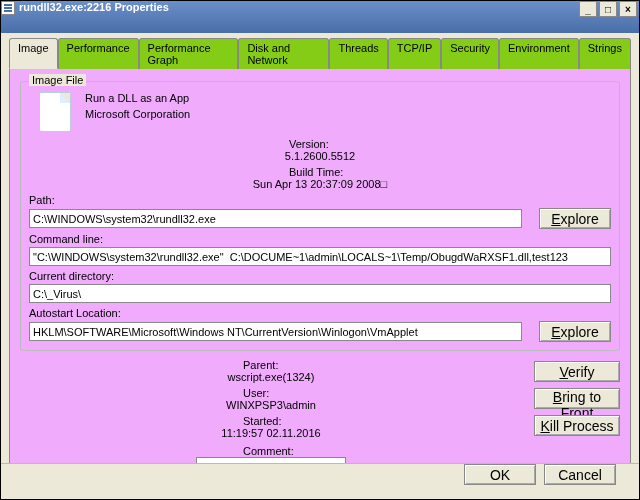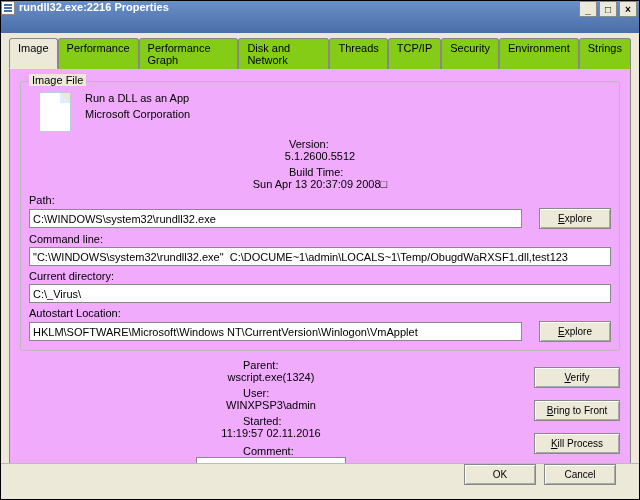--- a/index.html
+++ b/index.html
@@ -141,41 +141,41 @@
   }
   .readonly {
     background: #fff;
   }
   .btn {
     min-width: 72px;
     height: 21px;
     border: 1px solid #888;
     background: #ece9d8;
     font-family: Tahoma, sans-serif;
-    font-size: 10px;
+    font-size: 14px;
     cursor: default;
     text-align: center;
     padding: 0 4px;
     box-shadow: inset 1px 1px 0 #fff, inset -1px -1px 0 #aaa;
   }
   .below {
     margin-top: 8px;
     display: flex;
     gap: 12px;
   }
   .leftinfo { flex: 1; }
   .leftinfo .row .lab { width: 56px; }
   .rightbtns {
     width: 86px;
     display: flex;
     flex-direction: column;
     gap: 6px;
     margin-top: 2px;
   }
-  .rightbtns .btn { width: 86px; min-width: 86px; margin-top: 6px; }
+  .rightbtns .btn { width: 86px; min-width: 86px; }
   .dep {
     margin-top: 14px;
   }
   .footer {
     position: absolute;
     left: 1px; right: 1px; bottom: 1px;
     height: 36px;
     border-top: 1px solid #bbb;
     background: #ece9d8;
     display: flex;

